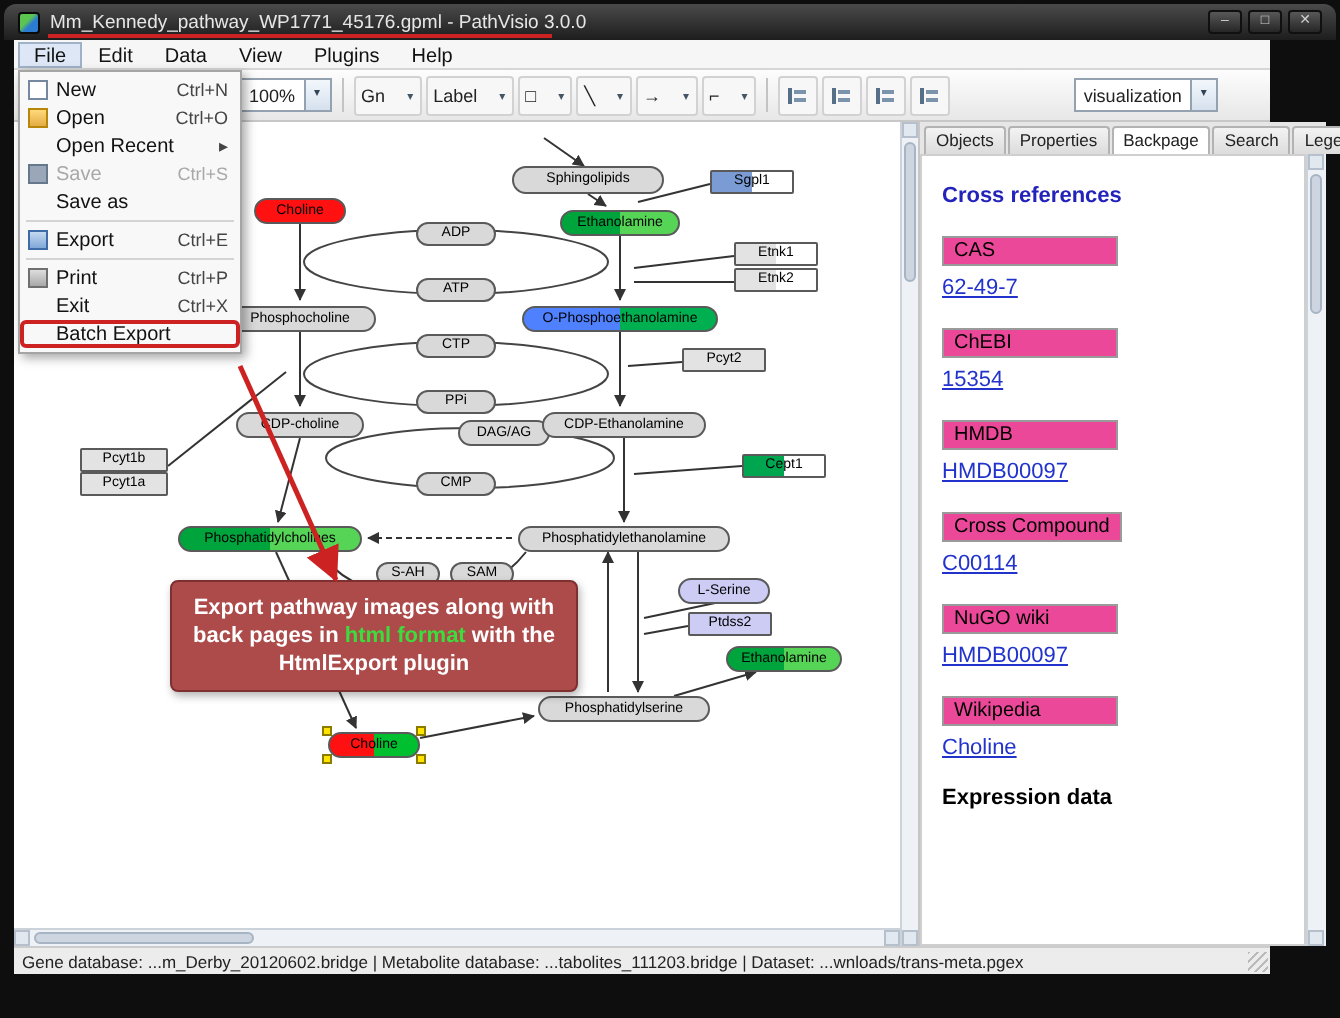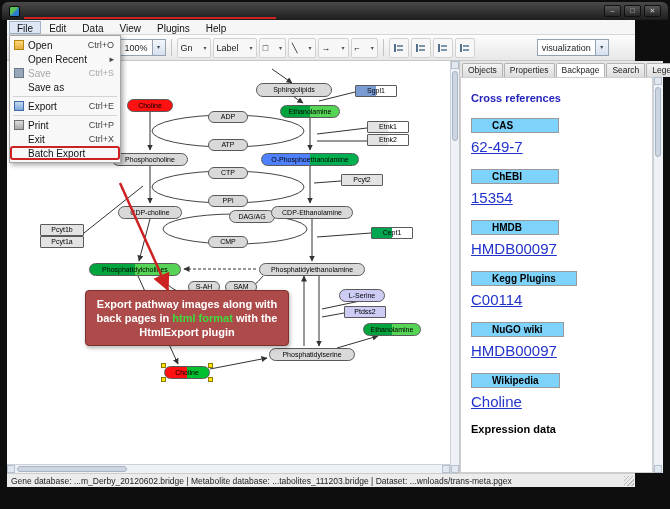--- a/index.html
+++ b/index.html
@@ -85,23 +85,23 @@
   
   .panel{position:absolute;left:452px;top:0;width:204px;height:412px;background:#efefef;border-left:1px solid #c6c6c6;}
   .panel-tabs{display:flex;height:16px;padding:2px 0 0 2px;font-size:8.5px;background:#e6e6e6;color:#222;}
   .tab{padding:1px 5px;margin-right:1px;border:1px solid #b3b3b3;border-bottom:none;
     border-radius:2px 2px 0 0;background:linear-gradient(#f3f3f3,#dcdcdc);}
   .tab.active{background:#fff;position:relative;top:0;}
   .panel-body{position:absolute;left:0;top:16px;right:10px;bottom:0;background:#fff;
     border:1px solid #cfcfcf;overflow:hidden;padding:8px 0 0 10px;}
   .bp-title{color:var(--crossref-title-blue);font-weight:bold;font-size:11px;margin-top:6px;}
   .bp-section{margin-top:11px;}
-  .bp-header{display:inline-block;min-width:88px;border:1px solid #9a9a9a;background:#7dd3fc;
-    font-weight:bold;font-size:10px;color:#000;padding:1px 20px;}
-  .bp-link{display:block;margin-top:5px;font-size:15px;color:var(--link-blue);text-decoration:underline;width:max-content;}
+  .bp-header{display:inline-block;min-width:88px;border:1px solid #9a9a9a;background:#ec4899;
+    font-weight:normal;font-size:10px;color:#000;padding:1px 5px;}
+  .bp-link{display:block;margin-top:5px;font-size:11px;color:var(--link-blue);text-decoration:underline;width:max-content;}
   .bp-plain{display:block;margin-top:5px;font-size:9px;color:#000;}
   .bp-footer{font-weight:bold;font-size:11px;color:#000;margin-top:13px;}
 
   
   .statusbar{position:absolute;left:0;top:453px;width:100%;height:14px;background:#ececec;
     border-top:1px solid #cccccc;display:flex;align-items:center;font-size:8.5px;color:#222;padding-left:4px;}
   .grip{margin-left:auto;width:10px;height:10px;margin-right:1px;
     background:repeating-linear-gradient(135deg,#bbb 0 1px,transparent 1px 3px);}
 
   
@@ -117,20 +117,21 @@
 
   .overlay{position:absolute;left:0;top:0;z-index:60;pointer-events:none;}
 </style>
 </head>
 <body>
 
 <div class="win">
 
   <div class="titlebar">
     <span class="app-icon"></span>
+    <span class="title-text">Mm_Kennedy_pathway_WP1771_45176.gpml - PathVisio 3.0.0</span>
     <span class="title-underline"></span>
     <span class="win-controls">
         <span class="win-btn">–</span>
         <span class="win-btn">□</span>
         <span class="win-btn">✕</span>
       </span>
   </div>
 
   <div class="client">
 
@@ -303,41 +304,46 @@
             <div class="tab active">Backpage</div>
             <div class="tab">Search</div>
             <div class="tab">Legend</div>
           </div>
         <div class="panel-body">
           <div class="bp-title">Cross references</div>
           <div id="bp-sections">
               <div class="bp-section"><div class="bp-header">CAS</div><a class="bp-link" href="#">62-49-7</a></div>
               <div class="bp-section"><div class="bp-header">ChEBI</div><a class="bp-link" href="#">15354</a></div>
               <div class="bp-section"><div class="bp-header">HMDB</div><a class="bp-link" href="#">HMDB00097</a></div>
-              <div class="bp-section"><div class="bp-header">Kegg Plugins</div><a class="bp-link" href="#">C00114</a></div>
+              <div class="bp-section"><div class="bp-header">Cross Compound</div><a class="bp-link" href="#">C00114</a></div>
               <div class="bp-section"><div class="bp-header">NuGO wiki</div><a class="bp-link" href="#">HMDB00097</a></div>
               <div class="bp-section"><div class="bp-header">Wikipedia</div><a class="bp-link" href="#">Choline</a></div>
             </div>
           <div class="bp-footer">Expression data</div>
         </div>
         <div class="panel-scroll">
           <span class="sarr up"></span>
           <span class="sthumb-v"></span>
           <span class="sarr dn"></span>
         </div>
       </div>
 
     </div>
 
     <div class="statusbar">
       <span>Gene database: ...m_Derby_20120602.bridge | Metabolite database: ...tabolites_111203.bridge | Dataset: ...wnloads/trans-meta.pgex</span>
       <span class="grip"></span>
     </div>
 
     <div class="file-menu">
+        <div class="menu-item">
+          <span class="mi-icon ic-new"></span>
+          <span class="mi-label">New</span>
+          <span class="mi-shortcut">Ctrl+N</span>
+        </div>
         <div class="menu-item">
           <span class="mi-icon ic-open"></span>
           <span class="mi-label">Open</span>
           <span class="mi-shortcut">Ctrl+O</span>
         </div>
         <div class="menu-item">
           <span class="mi-icon"></span>
           <span class="mi-label">Open Recent</span>
           <span class="mi-shortcut">▸</span>
         </div>

